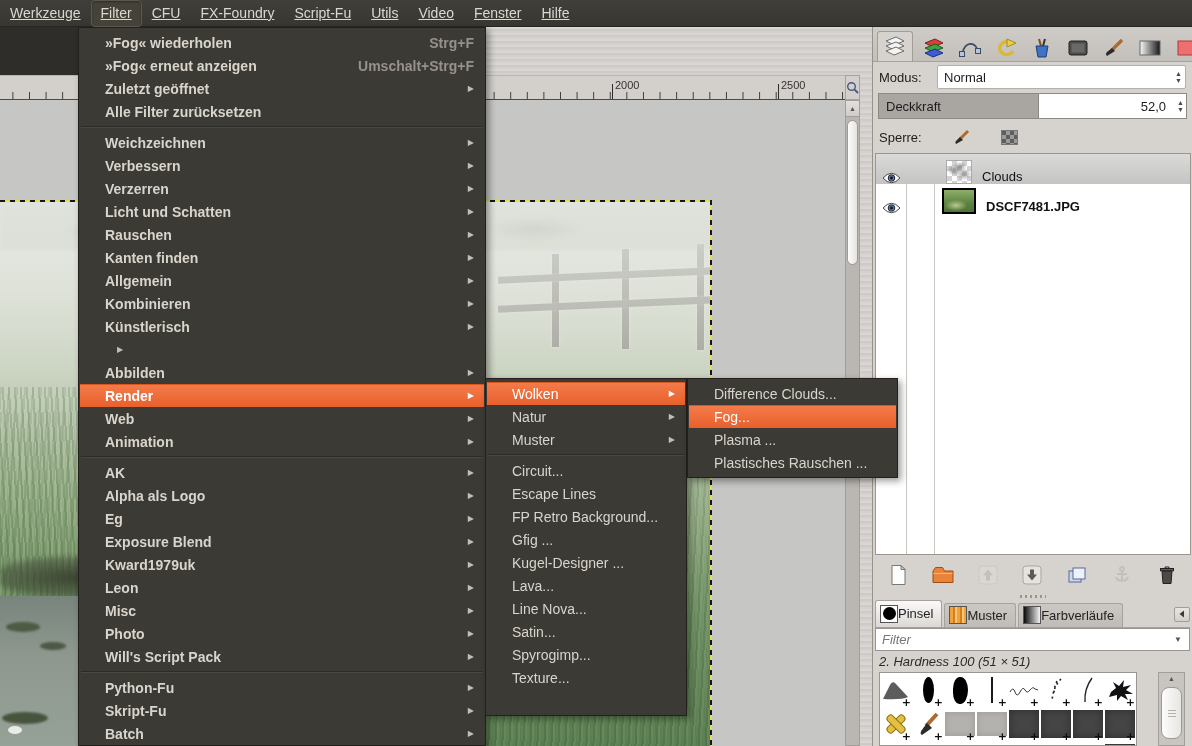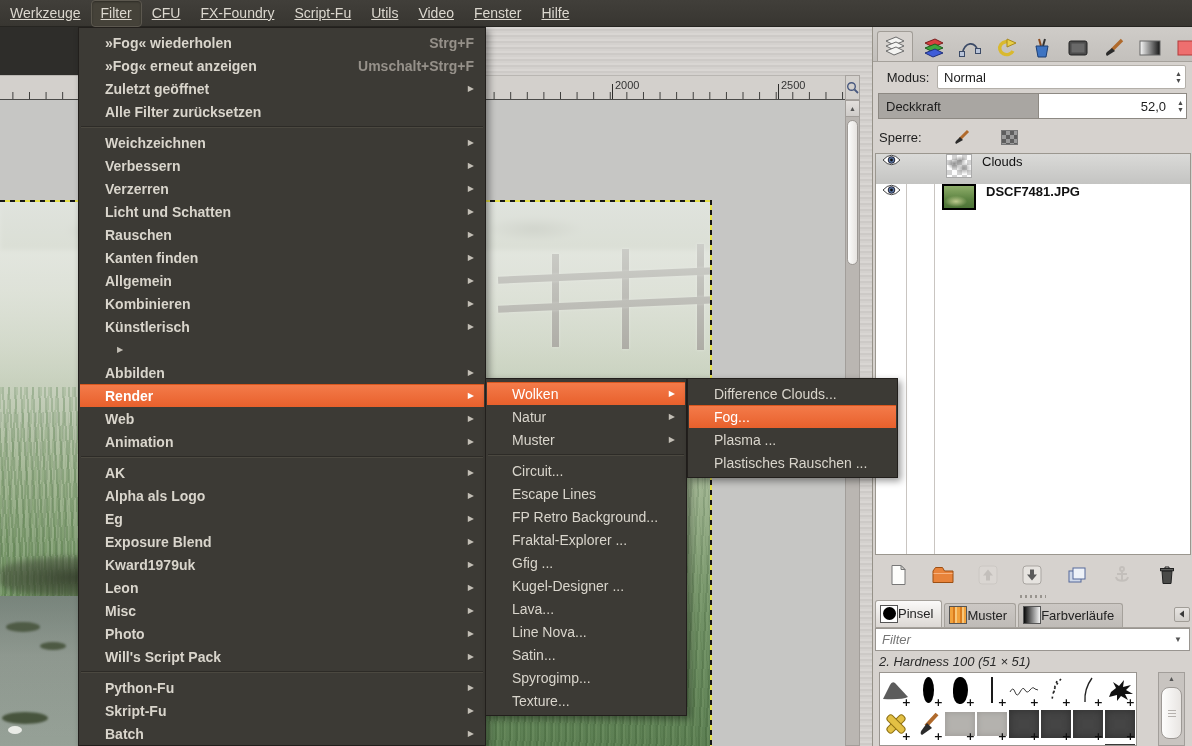--- a/index.html
+++ b/index.html
@@ -93,39 +93,39 @@
 
   
   #dock { position:absolute; left:872px; top:27px; width:320px; height:719px; background:#d6d2ce; border-left:1px solid #969289; z-index:2; }
   #dock-tabs { position:absolute; left:0; top:0; right:0; height:35px; display:flex; align-items:flex-end; gap:6px; padding:0 4px;
     background:linear-gradient(#cfccc8,#c3c0bc); border-bottom:1px solid #a5a19b; }
   .dtab { padding:2px 3px 3px; display:flex; align-items:flex-end; }
   .dtab.active { background:#d6d2ce; border:1px solid #a19d97; border-bottom:none; border-radius:3px 3px 0 0; padding:3px 5px 5px; }
   .dock-arrow-btn { margin-left:auto; align-self:center; width:16px; height:15px; background:linear-gradient(#e8e5e2,#d2cfcb);
     border:1px solid #a19d97; border-radius:2px; display:flex; align-items:center; justify-content:center; }
 
-  .drow { position:absolute; left:0; right:0; display:flex; align-items:center; font-size:13px; color:#1c1c1c;text-align:center; }
+  .drow { position:absolute; left:0; right:0; display:flex; align-items:center; font-size:13px; color:#1c1c1c; }
   #row-mode { top:37px; height:26px; padding:0 6px; }
   #mode-label { width:58px; }
   #mode-combo { flex:1; height:24px; background:#fff; border:1px solid #b3afa9; border-radius:2px; display:flex; align-items:center; padding:0 6px; position:relative; }
   .spin-col { position:absolute; right:3px; top:1px; bottom:1px; display:flex; flex-direction:column; justify-content:center; line-height:7px; font-size:7px; color:#4a4a4a; }
 
   #row-opacity { top:66px; height:26px; left:5px; right:5px; background:#fff; border:1px solid #8d8983; }
   #opacity-fill { position:absolute; left:0; top:0; bottom:0; width:52%; background:#a9a6a2; border-right:1px solid #8d8983; }
   #opacity-label { position:absolute; left:7px; top:5px; }
   #opacity-value { position:absolute; right:20px; top:5px; }
   #opacity-spin { right:2px; }
 
   #row-lock { top:97px; height:26px; padding:0 6px; gap:30px; }
   .checker16 { width:17px; height:15px; background:repeating-conic-gradient(#9b9b9b 0 25%, #5e5e5e 0 50%) 0 0/8px 8px; border:1px solid #777; }
 
   #layers-list { position:absolute; left:2px; right:1px; top:126px; height:402px; background:#fff; border:1px solid #9b978f; overflow:hidden; }
   .col-sep { position:absolute; top:0; bottom:0; width:1px; background:#c9c5c1; }
   #colsep1 { left:30px; } #colsep2 { left:58px; }
-  .layer-row { position:relative; height:30px; display:flex; align-items:flex-start; }
+  .layer-row { position:relative; height:30px; display:flex; align-items:flex-end; }
   .layer-row.selected { background:linear-gradient(#dadad8,#c4c4c2); }
   .cell-eye { width:30px; display:flex; justify-content:center; }
   .cell-link { width:28px; }
   .thumb-clouds { width:26px; height:24px; margin-left:12px; border:1px solid #aaa;
     background:radial-gradient(10px 8px at 30% 40%, rgba(120,120,120,.85), transparent 70%),
       radial-gradient(12px 9px at 70% 60%, rgba(140,140,140,.8), transparent 70%),
       radial-gradient(9px 7px at 55% 25%, rgba(110,110,110,.7), transparent 70%),
       repeating-conic-gradient(#d2d2d2 0 25%, #fdfdfd 0 50%) 0 0/10px 10px; }
   .thumb-photo { width:34px; height:26px; margin-left:8px; border:2px solid #000;
     background:radial-gradient(16px 8px at 40% 70%, rgba(200,210,150,.9), transparent 70%),
@@ -724,23 +724,20 @@
       <div class="mi">
         <span class="mi-label">Circuit...</span>
       </div>
       <div class="mi">
         <span class="mi-label">Escape Lines</span>
       </div>
       <div class="mi">
         <span class="mi-label">FP Retro Background...</span>
       </div>
       <div class="mi">
-        <span class="mi-label">Fraktal-Explorer ...</span>
-      </div>
-      <div class="mi">
         <span class="mi-label">Gfig ...</span>
       </div>
       <div class="mi">
         <span class="mi-label">Kugel-Designer ...</span>
       </div>
       <div class="mi">
         <span class="mi-label">Lava...</span>
       </div>
       <div class="mi">
         <span class="mi-label">Line Nova...</span>

